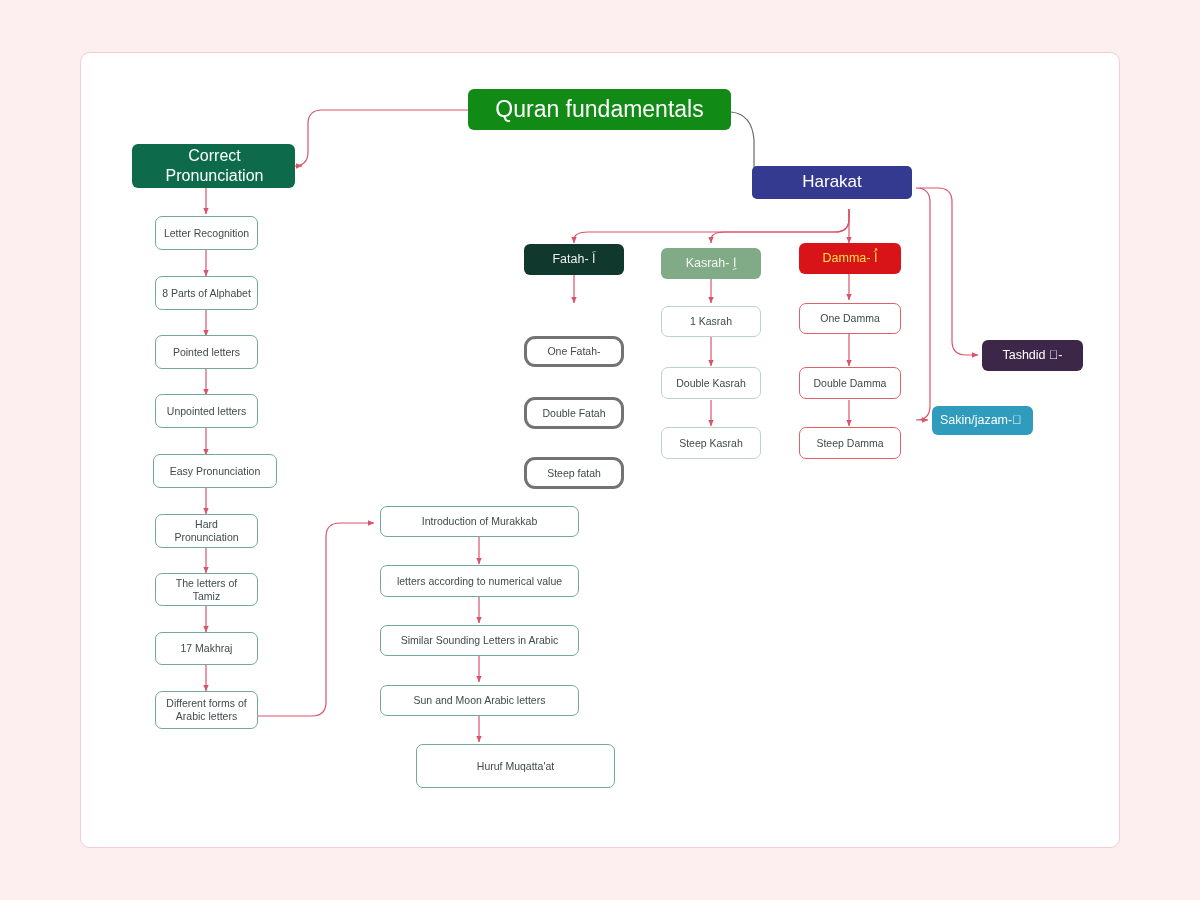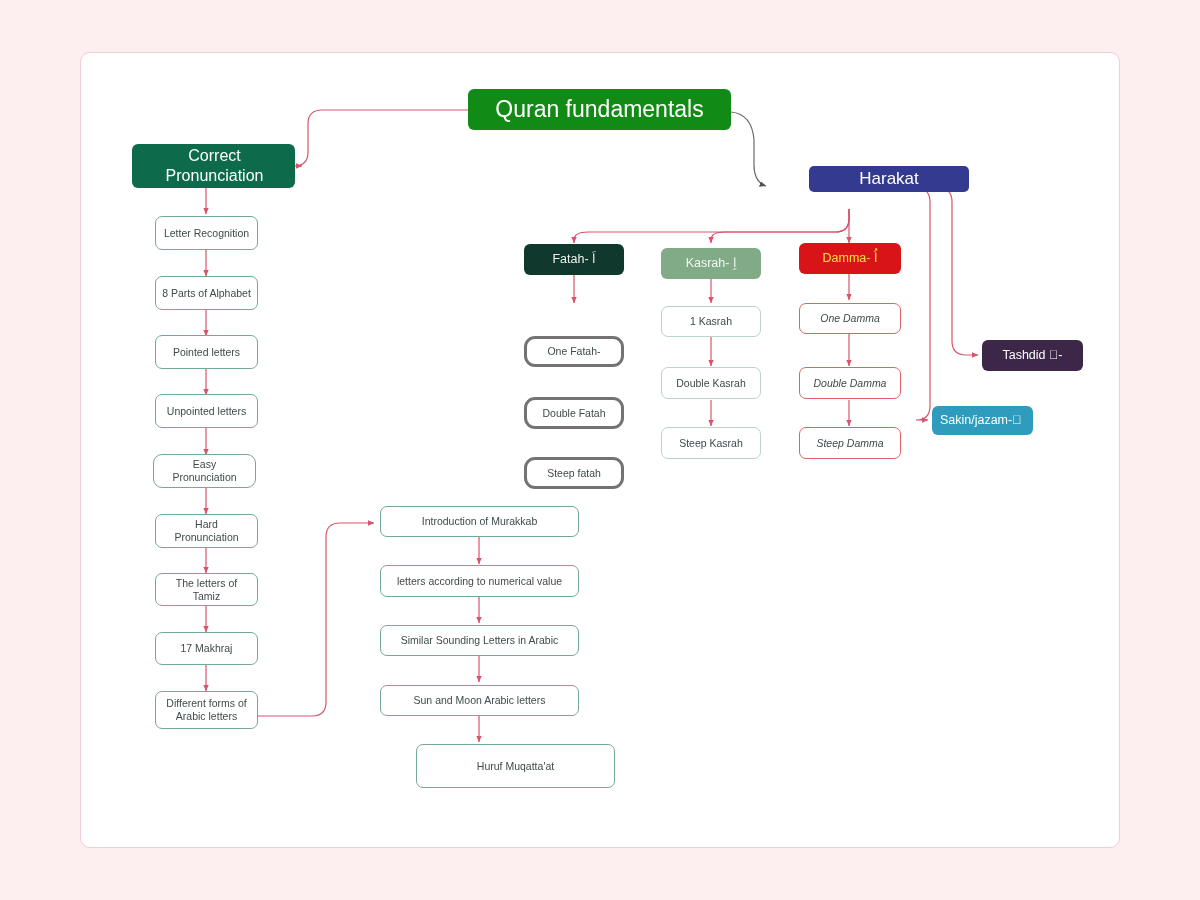--- a/index.html
+++ b/index.html
@@ -116,21 +116,20 @@
     font-size: 10.5px;
     border: 1px solid #bcd4c6;
     border-radius: 7px;
   }
   .n-leaf-red {
     background: #ffffff;
     color: #3f4a4a;
     font-size: 10.5px;
     border: 1px solid #e06167;
     border-radius: 7px;
-    font-style: italic;
   }
   .n-wide { font-size: 10.5px; }
 </style>
 </head>
 <body>
 
 <div id="screen">
   <div id="canvas"></div>
 
   <svg id="edges" viewBox="0 0 1200 900" xmlns="http://www.w3.org/2000/svg">
@@ -190,37 +189,37 @@
   </svg>
 
   <div class="node n-root" style="left:468px; top:89px; width:263px; height:41px;">
     <span>Quran fundamentals</span>
   </div>
 
   <div class="node n-correct" style="left:132px; top:144px; width:163px; height:44px;padding-left:8px;">
     <span>Correct Pronunciation</span>
   </div>
 
-  <div class="node n-harakat" style="left:809px; top:166px; width:160px; height:26px;">
+  <div class="node n-harakat" style="left:752px; top:166px; width:160px; height:33px;">
     <span>Harakat</span>
   </div>
 
   <div class="node n-leaf" style="left:155px; top:216px; width:103px; height:34px;">
     <span>Letter Recognition</span>
   </div>
   <div class="node n-leaf" style="left:155px; top:276px; width:103px; height:34px;">
     <span>8 Parts of Alphabet</span>
   </div>
   <div class="node n-leaf" style="left:155px; top:335px; width:103px; height:34px;">
     <span>Pointed letters</span>
   </div>
   <div class="node n-leaf" style="left:155px; top:394px; width:103px; height:34px;">
     <span>Unpointed letters</span>
   </div>
-  <div class="node n-leaf" style="left:153px; top:454px; width:103px; height:34px;border-radius:9px;">
+  <div class="node n-leaf" style="left:153px; top:454px; width:124px; height:34px;">
     <span>Easy Pronunciation</span>
   </div>
   <div class="node n-leaf" style="left:155px; top:514px; width:103px; height:34px;">
     <span>Hard Pronunciation</span>
   </div>
   <div class="node n-leaf" style="left:155px; top:573px; width:103px; height:33px;">
     <span>The letters of Tamiz</span>
   </div>
   <div class="node n-leaf" style="left:155px; top:632px; width:103px; height:33px;">
     <span>17 Makhraj</span>

